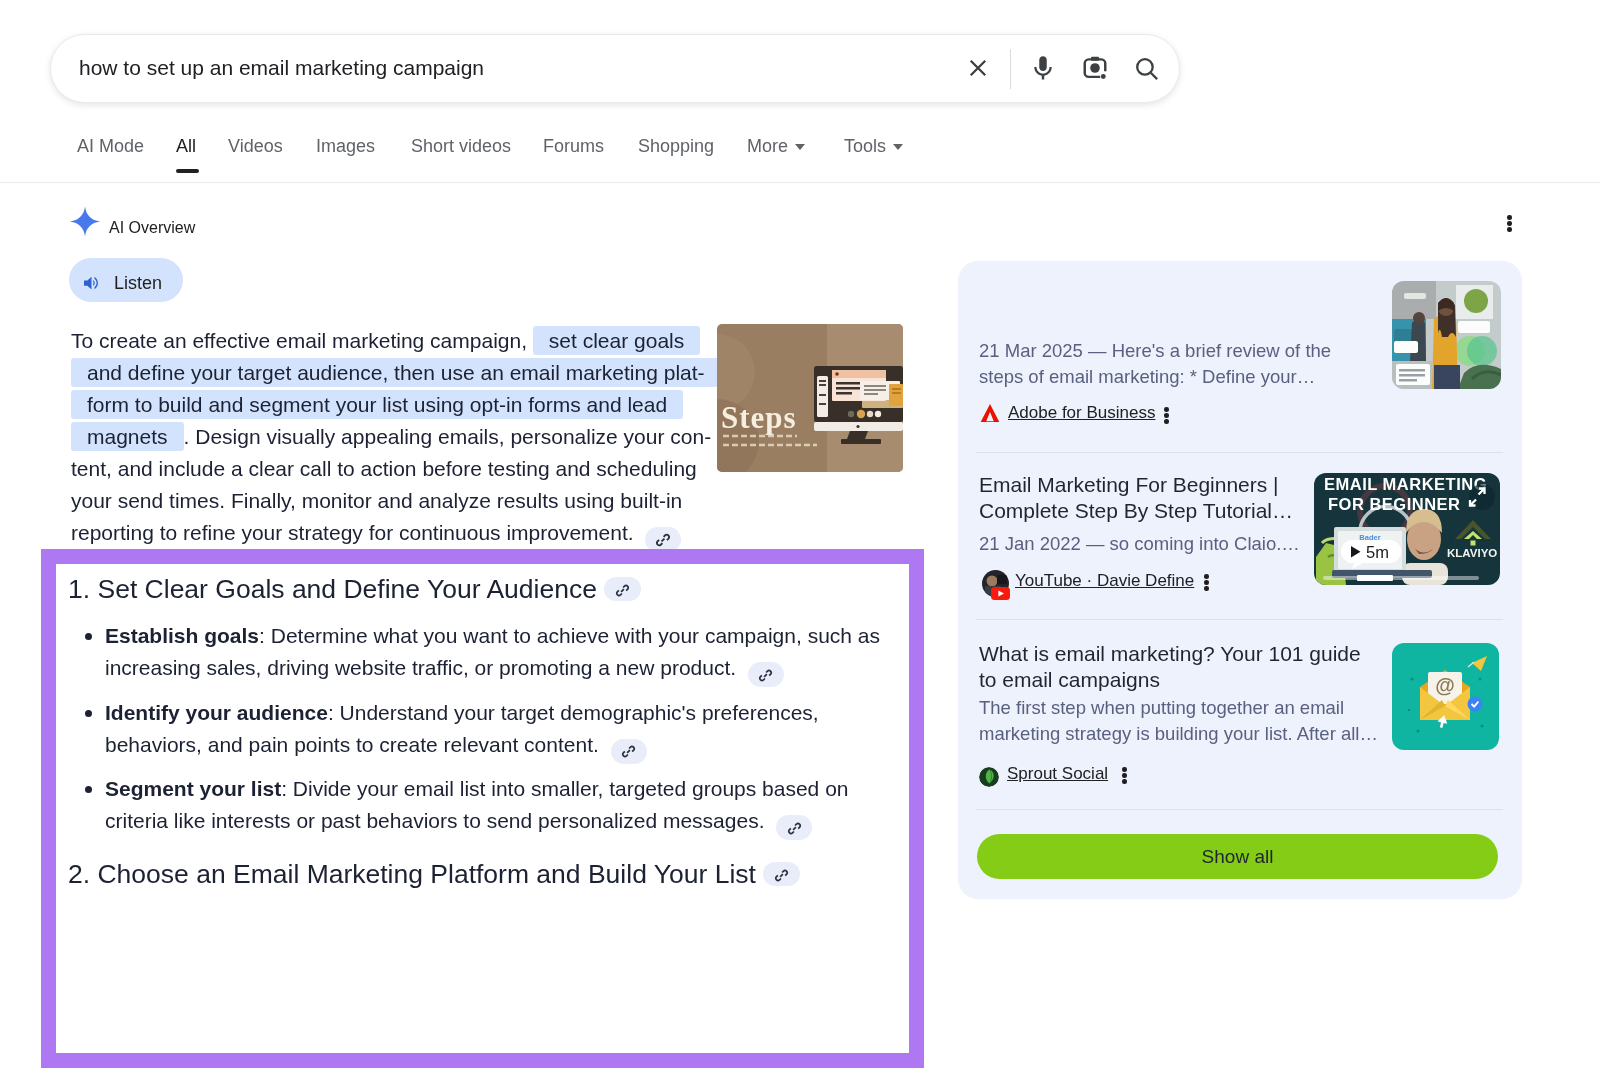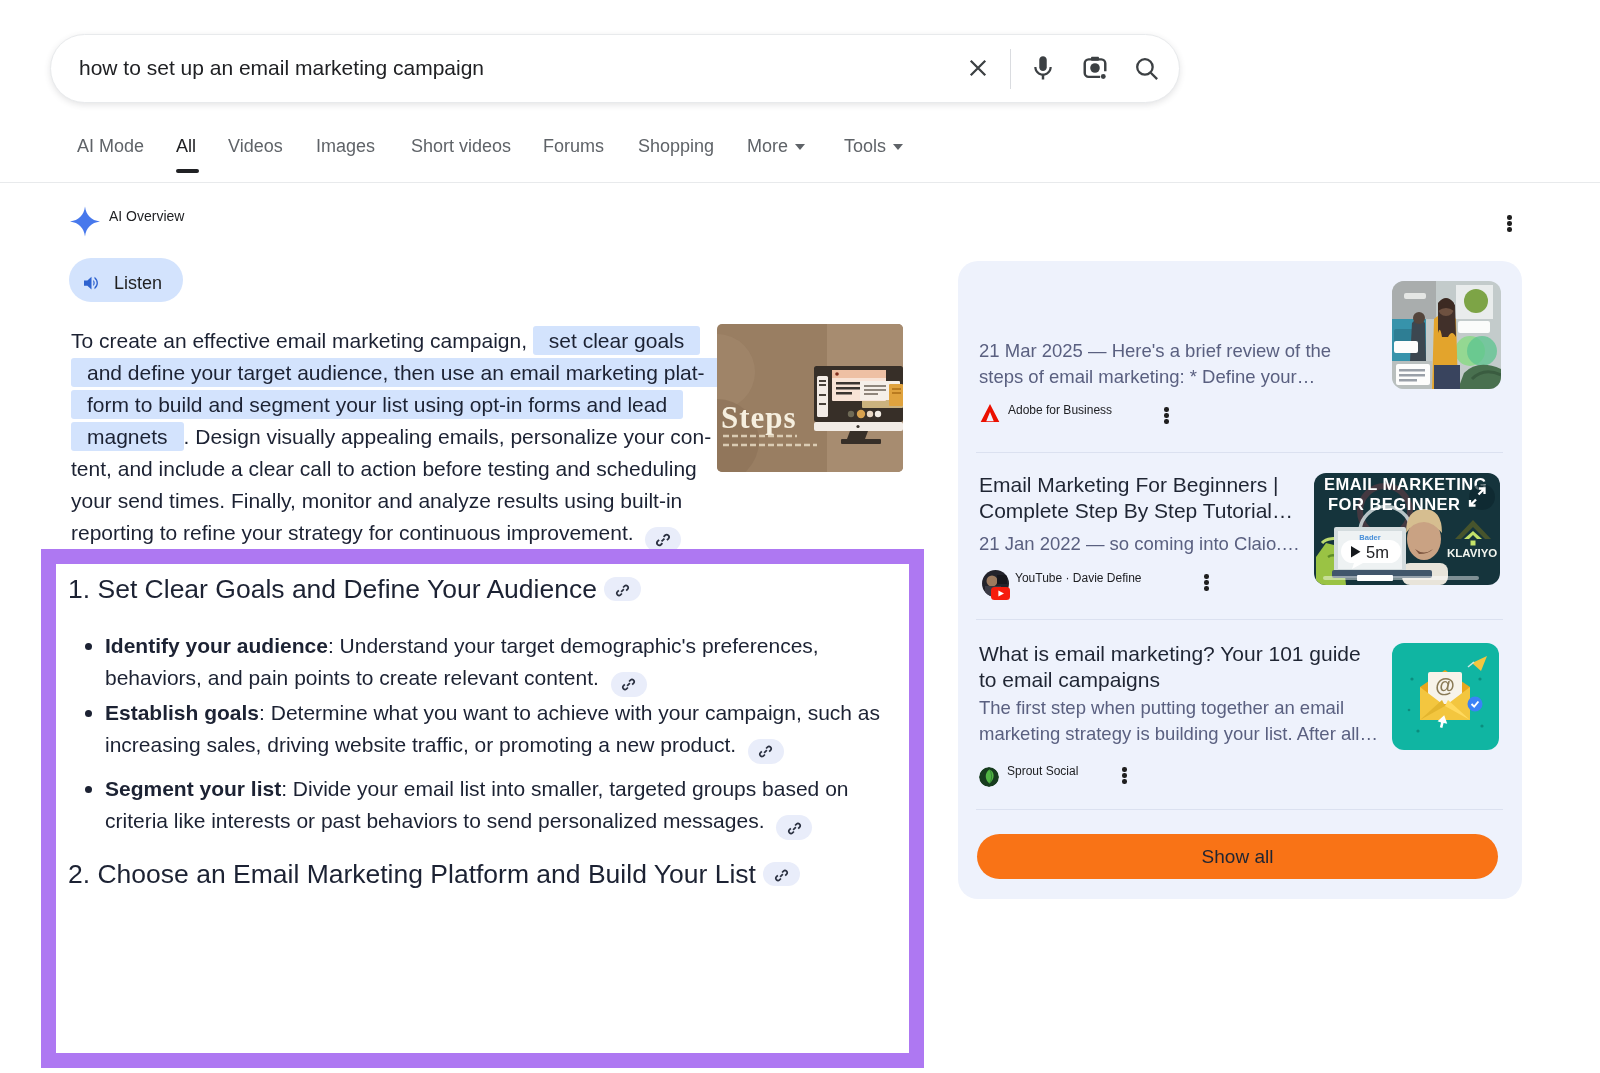--- a/index.html
+++ b/index.html
@@ -16,21 +16,21 @@
 .sb-search { left:1132px; top:54px; }
 
 
 .tab { top:136px; font-size:18px; color:#5f6368; }
 .tab.sel { color:#202124; }
 .allbar { left:176px; top:169px; width:23px; height:4px; background:#202124; border-radius:2px; }
 .caret { display:inline-block; width:0; height:0; border-left:5px solid transparent; border-right:5px solid transparent; border-top:6px solid #5f6368; margin-left:7px; vertical-align:2px; }
 .pagediv { left:0; top:182px; width:1600px; height:1px; background:#e8eaec; }
 
 
-.aihdr { left:109px; top:208px; font-size:14px; color:#202124; }
+.aihdr { left:109px; top:219px; font-size:16px; color:#202124; }
 .dots3 { width:4.5px; height:4.5px; border-radius:50%; background:#1f1f1f; box-shadow:0 6px 0 #1f1f1f, 0 12px 0 #1f1f1f; }
 
 
 .listen { left:69px; top:258px; width:114px; height:44px; background:#d3e3fd; border-radius:22px; }
 .listen-txt { left:114px; top:273px; font-size:18px; color:#1f1f1f; }
 
 
 .para { left:71px; top:325px; width:660px; font-size:21px; line-height:32px; color:#1c2233; }
 .hl { background:#d3e3fd; border-radius:3px; padding:3px 16px; }
 .chip { display:inline-block; width:36px; height:25px; background:#e9edfa; border-radius:13px; text-align:center; vertical-align:-6px; line-height:23px; }
@@ -46,24 +46,24 @@
 .h2g .chip { width:37px; height:24px; vertical-align:1px; }
 ul.gl { list-style:none; }
 ul.gl li { position:relative; font-size:21px; line-height:32px; color:#1c2233; }
 ul.gl li:before { content:""; position:absolute; left:-20px; top:13px; width:7px; height:7px; border-radius:50%; background:#1c2233; }
 
 
 .panel { left:958px; top:261px; width:564px; height:638px; background:#eef2fc; border-radius:20px; }
 .panel > div { position:absolute; }
 .card-title { font-size:21px; line-height:26px; color:#1f2533; }
 .card-desc { font-size:18.5px; line-height:26px; color:#5a6080; }
-.src-txt { font-size:12px; color:#202124; }
+.src-txt { font-size:17px; color:#202124;text-decoration:underline; }
 .paneldiv { left:18px; width:527px; height:1px; background:#dbe1f0; }
 .thumb { border-radius:12px; overflow:hidden; }
-.showall { left:19px; top:573px; width:521px; height:45px; background:#f97316; border-radius:23px; text-align:center; line-height:45px; font-size:19px; color:#1f2533; }
+.showall { left:19px; top:573px; width:521px; height:45px; background:#84cc16; border-radius:23px; text-align:center; line-height:45px; font-size:19px; color:#1f2533; }
 </style>
 </head>
 <body>
 
 <div class="abs searchbar"></div>
 <div class="abs query">how to set up an email marketing campaign</div>
 <div class="abs sb-x">
 <svg width="30" height="30" viewBox="0 0 24 24">
       <path d="M6.2 6.2 L17.8 17.8 M17.8 6.2 L6.2 17.8" stroke="#3c4043" stroke-width="1.8" fill="none"></path>
     </svg>
@@ -172,26 +172,26 @@
 </div>
 
 <div class="abs pbox"></div>
 <div class="abs h2g" style="left:68px; top:574px;">1. Set Clear Goals and Define Your Audience <span class="chip"><svg width="15" height="15" viewBox="0 0 24 24" fill="none" stroke="#2a3040" stroke-width="2.7">
         <path d="M9.8 14.2 L14.2 9.8"></path>
         <path d="M12.9 7.2 l2.3-2.3 a3.55 3.55 0 0 1 5 5 l-2.3 2.3"></path>
         <path d="M11.1 16.8 l-2.3 2.3 a3.55 3.55 0 0 1-5-5 l2.3-2.3"></path>
       </svg></span></div>
 
 <ul class="abs gl" style="left:105px; top:620px; width:830px;">
-<li style="margin-top:9.5px;"><b>Identify your audience</b>: Understand your target demographic's preferences,<br>behaviors, and pain points to create relevant content.&nbsp; <span class="chip"><svg width="15" height="15" viewBox="0 0 24 24" fill="none" stroke="#2a3040" stroke-width="2.7">
+<li><b>Establish goals</b>: Determine what you want to achieve with your campaign, such as<br>increasing sales, driving website traffic, or promoting a new product.&nbsp; <span class="chip"><svg width="15" height="15" viewBox="0 0 24 24" fill="none" stroke="#2a3040" stroke-width="2.7">
           <path d="M9.8 14.2 L14.2 9.8"></path>
           <path d="M12.9 7.2 l2.3-2.3 a3.55 3.55 0 0 1 5 5 l-2.3 2.3"></path>
           <path d="M11.1 16.8 l-2.3 2.3 a3.55 3.55 0 0 1-5-5 l2.3-2.3"></path>
         </svg></span></li>
-<li><b>Establish goals</b>: Determine what you want to achieve with your campaign, such as<br>increasing sales, driving website traffic, or promoting a new product.&nbsp; <span class="chip"><svg width="15" height="15" viewBox="0 0 24 24" fill="none" stroke="#2a3040" stroke-width="2.7">
+<li style="margin-top:9.5px;"><b>Identify your audience</b>: Understand your target demographic's preferences,<br>behaviors, and pain points to create relevant content.&nbsp; <span class="chip"><svg width="15" height="15" viewBox="0 0 24 24" fill="none" stroke="#2a3040" stroke-width="2.7">
           <path d="M9.8 14.2 L14.2 9.8"></path>
           <path d="M12.9 7.2 l2.3-2.3 a3.55 3.55 0 0 1 5 5 l-2.3 2.3"></path>
           <path d="M11.1 16.8 l-2.3 2.3 a3.55 3.55 0 0 1-5-5 l2.3-2.3"></path>
         </svg></span></li>
 <li style="margin-top:9.5px;"><b>Segment your list</b>: Divide your email list into smaller, targeted groups based on<br>criteria like interests or past behaviors to send personalized messages.&nbsp; <span class="chip"><svg width="15" height="15" viewBox="0 0 24 24" fill="none" stroke="#2a3040" stroke-width="2.7">
           <path d="M9.8 14.2 L14.2 9.8"></path>
           <path d="M12.9 7.2 l2.3-2.3 a3.55 3.55 0 0 1 5 5 l-2.3 2.3"></path>
           <path d="M11.1 16.8 l-2.3 2.3 a3.55 3.55 0 0 1-5-5 l2.3-2.3"></path>
         </svg></span></li>
 </ul>

